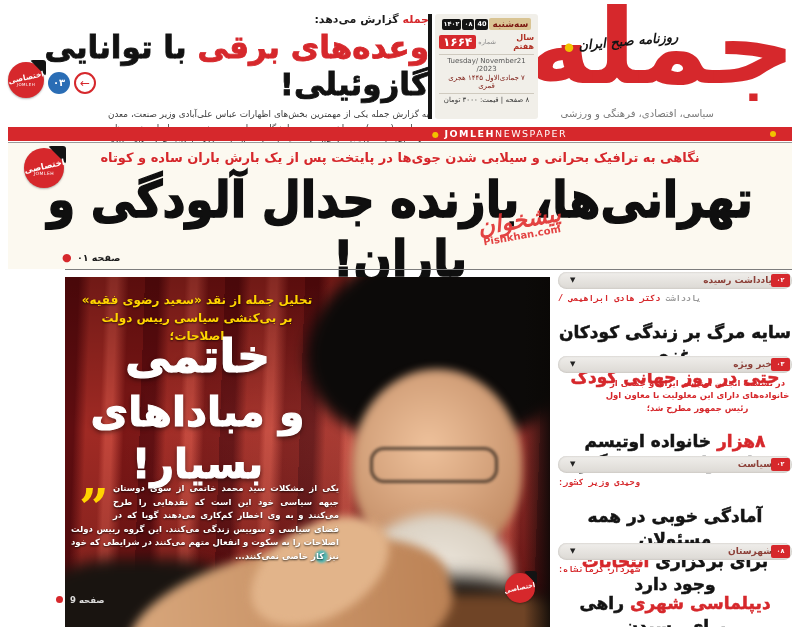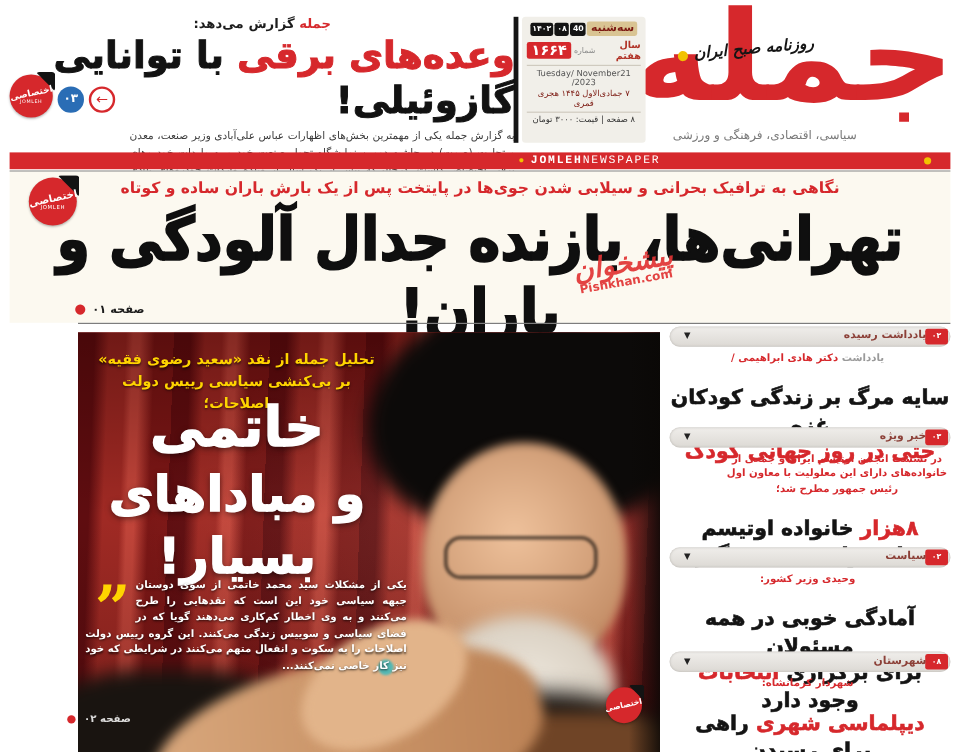--- a/index.html
+++ b/index.html
@@ -25,21 +25,21 @@
   .il{color:#8a8a8a;font-size:6.5px;}
   .issue{background:#d6282c;color:#fff;font-weight:bold;font-size:12px;padding:0 4px;border-radius:2px;}
   .dsep{border-top:1px solid #cfcabf;margin:3px 0 2px;}
   .greg{direction:ltr;text-align:center;color:#555;font-size:7px;}
   .hijri{text-align:center;color:#7c1a12;font-size:7px;margin-top:1px;}
   .pp{text-align:center;color:#333;font-size:7px;margin-top:2px;}
   .vbar{position:absolute;top:14px;right:368px;width:4px;height:105px;background:#151515;}
 
   
   .top-story{position:absolute;top:13px;left:8px;width:421px;}
-  .ts-kicker{text-align:center;font-size:11px;font-weight:bold;color:#1c1c1c;}
+  .ts-kicker{text-align:right;font-size:11px;font-weight:bold;color:#1c1c1c;}
   .ts-kicker .brand{color:#d6282c;}
   .ts-headline{text-align:right;font-size:31px;font-weight:bold;line-height:1.2;margin-top:3px;letter-spacing:-0.5px;}
   .ts-red{color:#d6282c;-webkit-text-stroke:0.8px #d6282c;}
   .ts-black{color:#121212;-webkit-text-stroke:0.8px #121212;}
   .ts-body{margin-top:5px;margin-left:100px;font-size:8.8px;line-height:1.55;color:#3a3a3a;
         text-align:justify;text-align-last:right;}
   .circle-arrow{position:absolute;top:72px;left:74px;width:22px;height:22px;border:2px solid #d6282c;
         border-radius:50%;color:#d6282c;font-size:12px;line-height:18px;text-align:center;background:#fff;box-sizing:border-box;}
   .circle-page{position:absolute;top:72px;left:48px;width:22px;height:22px;background:#2a6db5;border-radius:50%;
         color:#fff;font-size:10px;font-weight:bold;line-height:22px;text-align:center;}
@@ -49,21 +49,21 @@
         flex-direction:column;justify-content:center;align-items:center;box-shadow:0 1px 2px rgba(0,0,0,.3);}
   .stamp .fold{position:absolute;top:-2px;right:-2px;width:45%;height:45%;background:#131313;
         clip-path:polygon(100% 0,100% 100%,0 0);border-radius:3px;}
   .stamp .s-fa{font-size:7.5px;font-weight:bold;transform:rotate(-12deg);z-index:1;}
   .stamp .s-en{font-size:4px;letter-spacing:.5px;z-index:1;}
   .stamp1{top:62px;left:8px;width:36px;height:36px;}
 
   
   .red-strip{position:absolute;top:127px;left:8px;width:784px;height:14px;background:#d6282c;}
   .strip-label{position:absolute;left:424px;top:0;height:14px;line-height:14px;color:#fff;
-        font-size:9.5px;letter-spacing:1.5px;direction:ltr;white-space:nowrap;font-family:Liberation Mono, monospace;}
+        font-size:9.5px;letter-spacing:1.5px;direction:ltr;white-space:nowrap;}
   .strip-label .ydot{color:#f2c200;margin-right:4px;font-size:8px;}
   .strip-label b{font-weight:bold;}
   .strip-dot-end{position:absolute;right:16px;top:4px;width:6px;height:6px;border-radius:50%;background:#f2c200;}
 
   
   .band{position:absolute;top:142px;left:8px;width:784px;height:126px;background:#fcf9f0;border-top:1px solid #9a9a9a;}
   .band-stamp{top:5px;left:16px;width:40px;height:40px;}
   .band-stamp .s-fa{font-size:8.5px;}
   .band-stamp .s-en{font-size:4.5px;}
   .band-kicker{position:absolute;top:7px;width:100%;text-align:center;color:#d6282c;font-size:13px;font-weight:bold;}
@@ -123,21 +123,21 @@
   .sidebar{position:absolute;top:270px;left:558px;width:234px;height:357px;}
   .sb-item{position:absolute;left:0;width:100%;}
   .sb1{top:2px;} .sb2{top:86px;} .sb3{top:186px;} .sb4{top:273px;}
   .sb-bar{position:relative;height:17px;background:linear-gradient(#f0eeeb,#dcd9d4);border-radius:9px;
         box-shadow:inset 0 0 2px #b5b2ad;}
   .sb-badge{position:absolute;right:2px;top:2px;width:19px;height:13px;background:#d6282c;color:#fff;
         font-size:6.5px;font-weight:bold;text-align:center;line-height:13px;border-radius:2px;}
   .sb-label{position:absolute;right:20px;top:0;line-height:17px;font-size:9px;font-weight:bold;color:#8c4038;}
   .sb-drop{position:absolute;left:12px;top:0;line-height:17px;font-size:7px;color:#222;}
   .sb-kicker{margin-top:4px;font-size:8.5px;font-weight:bold;color:#d6282c;line-height:1.45;}
-  .k-right{text-align:center;padding-right:4px;}
+  .k-right{text-align:left;padding-right:4px;font-family:Liberation Mono, monospace;}
   .k-center{text-align:center;margin-left:45px;}
   .kgray{color:#9a9a9a;}
   .sb-headline{margin-top:16px;text-align:center;font-size:17px;font-weight:bold;color:#141414;
         line-height:1.32;-webkit-text-stroke:0.5px #141414;letter-spacing:-0.3px;}
   .sb-headline .red{color:#d6282c;-webkit-text-stroke:0.5px #d6282c;}
 </style>
 </head>
 <body>
 
 <div class="page">
@@ -237,21 +237,21 @@
       <div class="ph-h2">و مباداهای</div>
       <div class="ph-h3">بسیار!</div>
     </div>
     <div class="ph-quote">
       <span class="q-mark">”</span><span>یکی از مشکلات سید محمد خاتمی از سوی دوستان جبهه سیاسی خود این است که نقدهایی را طرح می‌کنند و به وی اخطار کم‌کاری می‌دهند گویا که در فضای سیاسی و سوییس زندگی می‌کنند. این گروه رییس دولت اصلاحات را به سکوت و انفعال متهم می‌کنند در شرایطی که خود نیز کار خاصی نمی‌کنند...</span>
     </div>
     <div class="stamp ph-stamp">
       <div class="fold"></div>
       <div class="s-fa">اختصاصی</div>
     </div>
-    <div class="ph-pageref">صفحه ۰۲</div>
+    <div class="ph-pageref">صفحه 9</div>
   </div>
   <div class="ph-dot"></div>
 
   <aside class="sidebar">
 
     <div class="sb-item sb1">
       <div class="sb-bar">
         <span class="sb-badge">۰۲</span>
         <span class="sb-label">یادداشت رسیده</span>
         <span class="sb-drop">▼</span>

